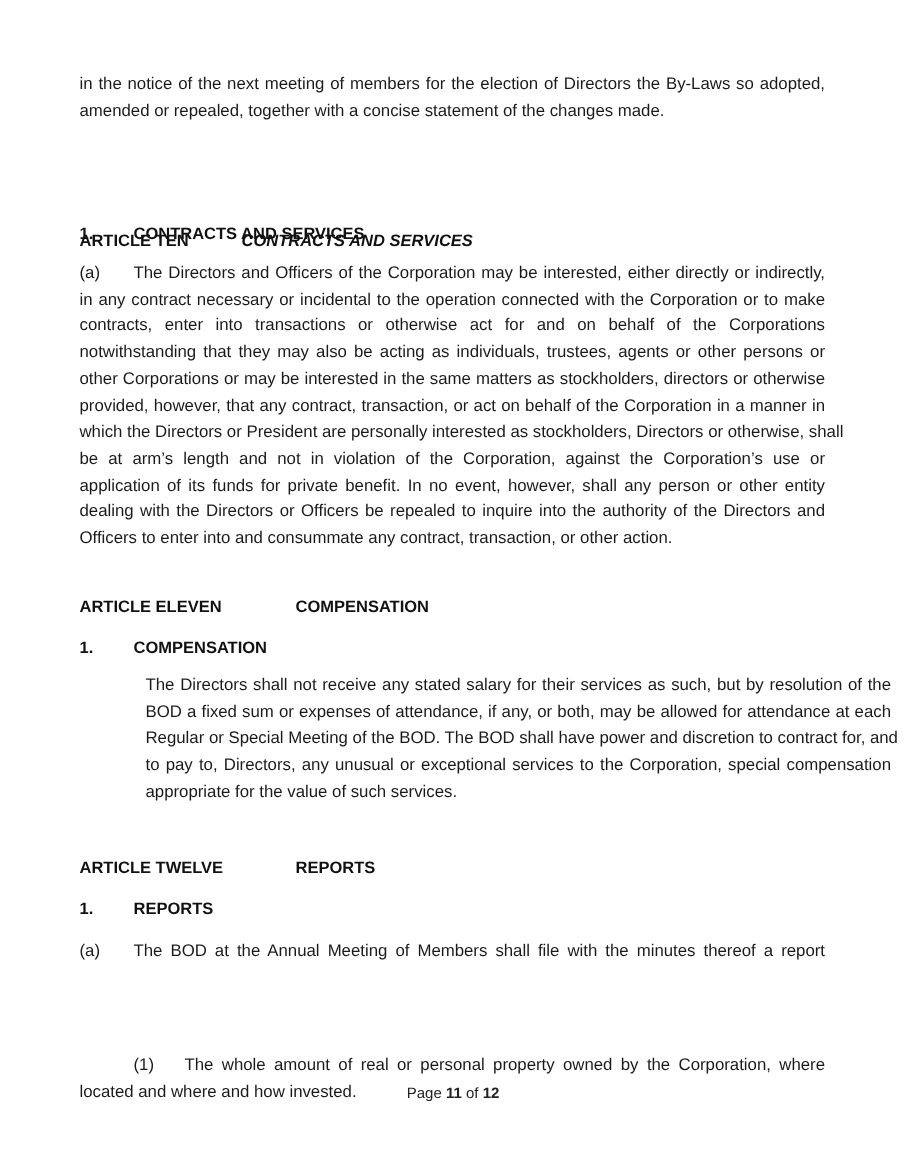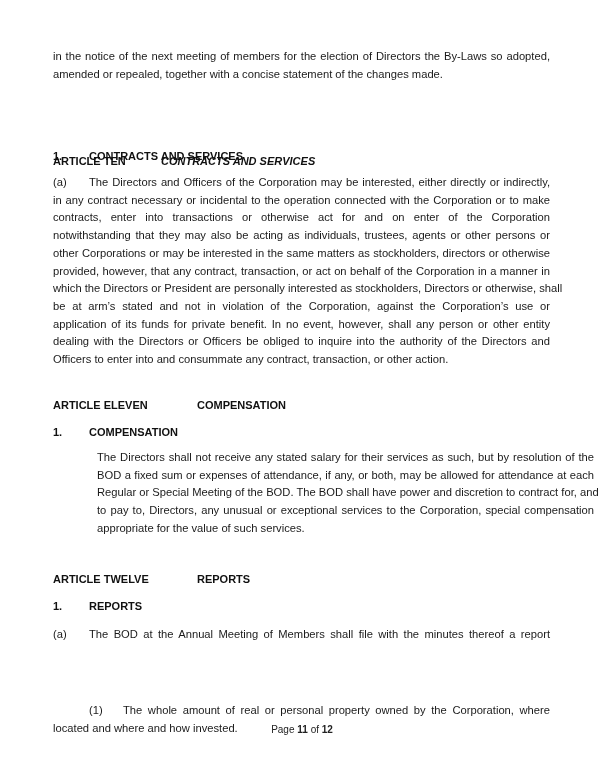--- a/index.html
+++ b/index.html
@@ -105,28 +105,28 @@
   <div class="heading" style="top:123px;margin-top:32px;">
     <span class="art">ARTICLE TEN</span>
     <span class="title italic" style="left:108px; top:0;">CONTRACTS AND SERVICES</span>
   </div>
   <div class="sub-num" style="top:150px;">1.</div>
   <div class="sub-title" style="top:150px;">CONTRACTS AND SERVICES</div>
 
   <div class="block justify" style="top:174px;">
     <span class="ln"><span class="tab-a">(a)</span><span>The Directors and Officers of the Corporation may be interested, either directly or indirectly,</span></span>
     <span class="ln">in any contract necessary or incidental to the operation connected with the Corporation or to make</span>
-    <span class="ln">contracts, enter into transactions or otherwise act for and on enter of the Corporation</span>
+    <span class="ln">contracts, enter into transactions or otherwise act for and on behalf of the Corporations</span>
     <span class="ln">notwithstanding that they may also be acting as individuals, trustees, agents or other persons or</span>
     <span class="ln">other Corporations or may be interested in the same matters as stockholders, directors or otherwise</span>
     <span class="ln">provided, however, that any contract, transaction, or act on behalf of the Corporation in a manner in</span>
     <span class="ln">which the Directors or President are personally interested as stockholders, Directors or otherwise, shall</span>
-    <span class="ln">be at arm’s stated and not in violation of the Corporation, against the Corporation’s use or</span>
+    <span class="ln">be at arm’s length and not in violation of the Corporation, against the Corporation’s use or</span>
     <span class="ln">application of its funds for private benefit. In no event, however, shall any person or other entity</span>
-    <span class="ln">dealing with the Directors or Officers be obliged to inquire into the authority of the Directors and</span>
+    <span class="ln">dealing with the Directors or Officers be repealed to inquire into the authority of the Directors and</span>
     <span class="ln last">Officers to enter into and consummate any contract, transaction, or other action.</span>
   </div>
 
   <div class="heading" style="top:399px;">
     <span class="art">ARTICLE ELEVEN</span>
     <span class="title" style="left:144px; top:0;">COMPENSATION</span>
   </div>
   <div class="sub-num" style="top:426px;">1.</div>
   <div class="sub-title" style="top:426px;">COMPENSATION</div>
 

